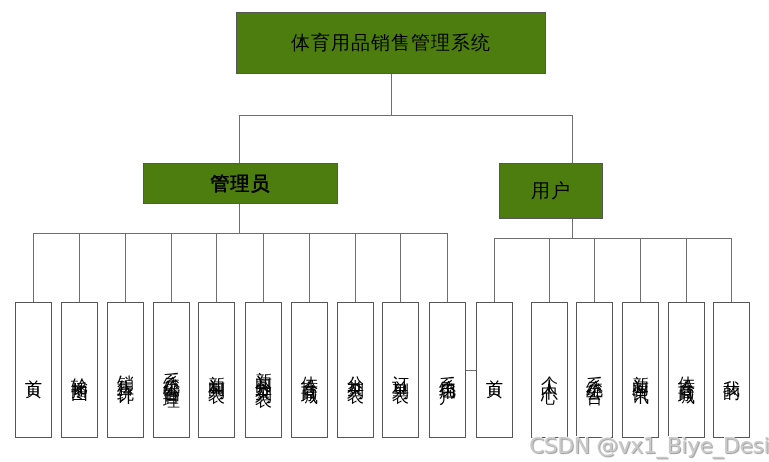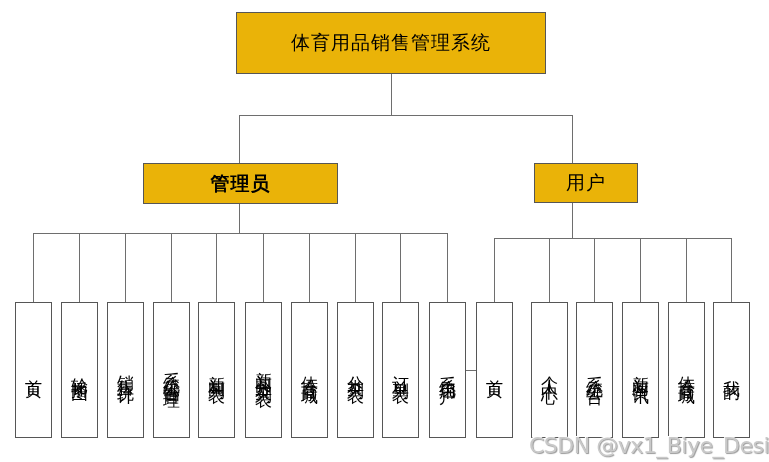--- a/index.html
+++ b/index.html
@@ -12,27 +12,27 @@
     color:#000000;
   }
   .connectors{
     position:absolute;left:0;top:0;width:769px;height:462px;
     z-index:0;
   }
   .node{
     position:absolute;
     box-sizing:border-box;
     border:1px solid #565656;
-    background:#eab308;
+    background:#4d7c0f;
     display:flex;align-items:center;justify-content:center;
     z-index:1;
   }
   .node-root{left:236px;top:12px;width:310px;height:62px;font-size:19px;letter-spacing:1px;}
   .node-admin{left:143px;top:163px;width:195px;height:41px;font-size:19px;letter-spacing:1px;font-weight:bold;}
-  .node-user{left:534px;top:163px;width:104px;height:40px;font-size:19px;letter-spacing:1px;text-align:right;}
+  .node-user{left:499px;top:163px;width:104px;height:56px;font-size:19px;letter-spacing:1px;text-align:right;}
   .leaf{
     position:absolute;top:302px;width:37px;height:136px;
     box-sizing:border-box;
     border:1px solid #565656;
     background:#ffffff;
     display:flex;align-items:center;justify-content:center;
     writing-mode:vertical-lr;
     text-orientation:upright;
     font-size:17px;
     letter-spacing:4px;

